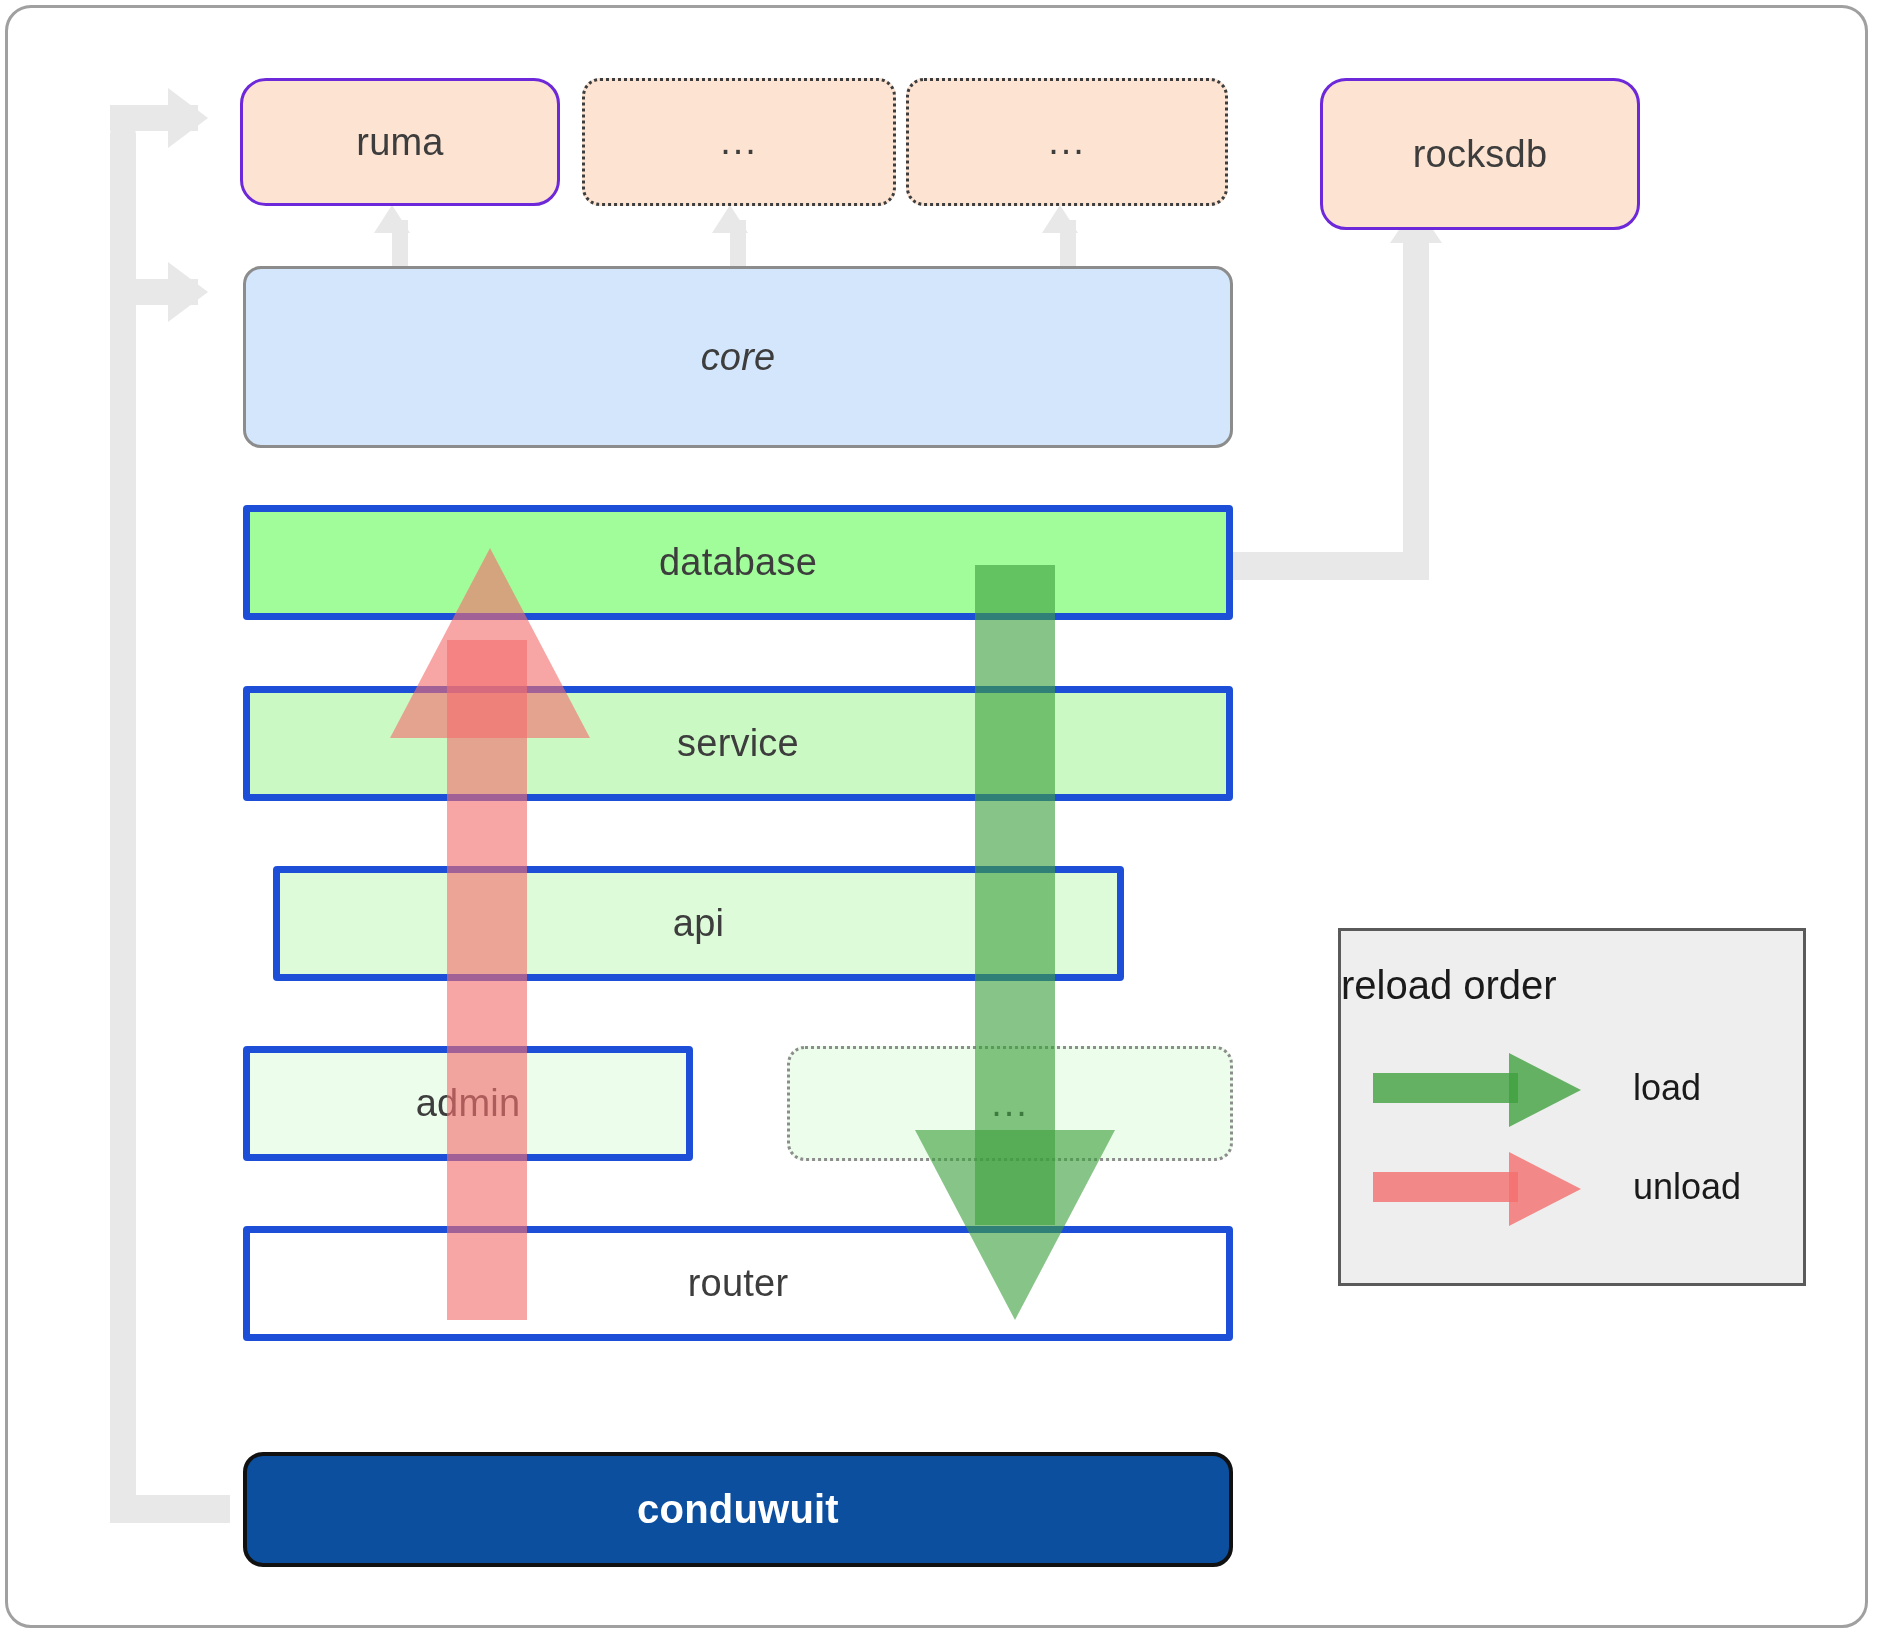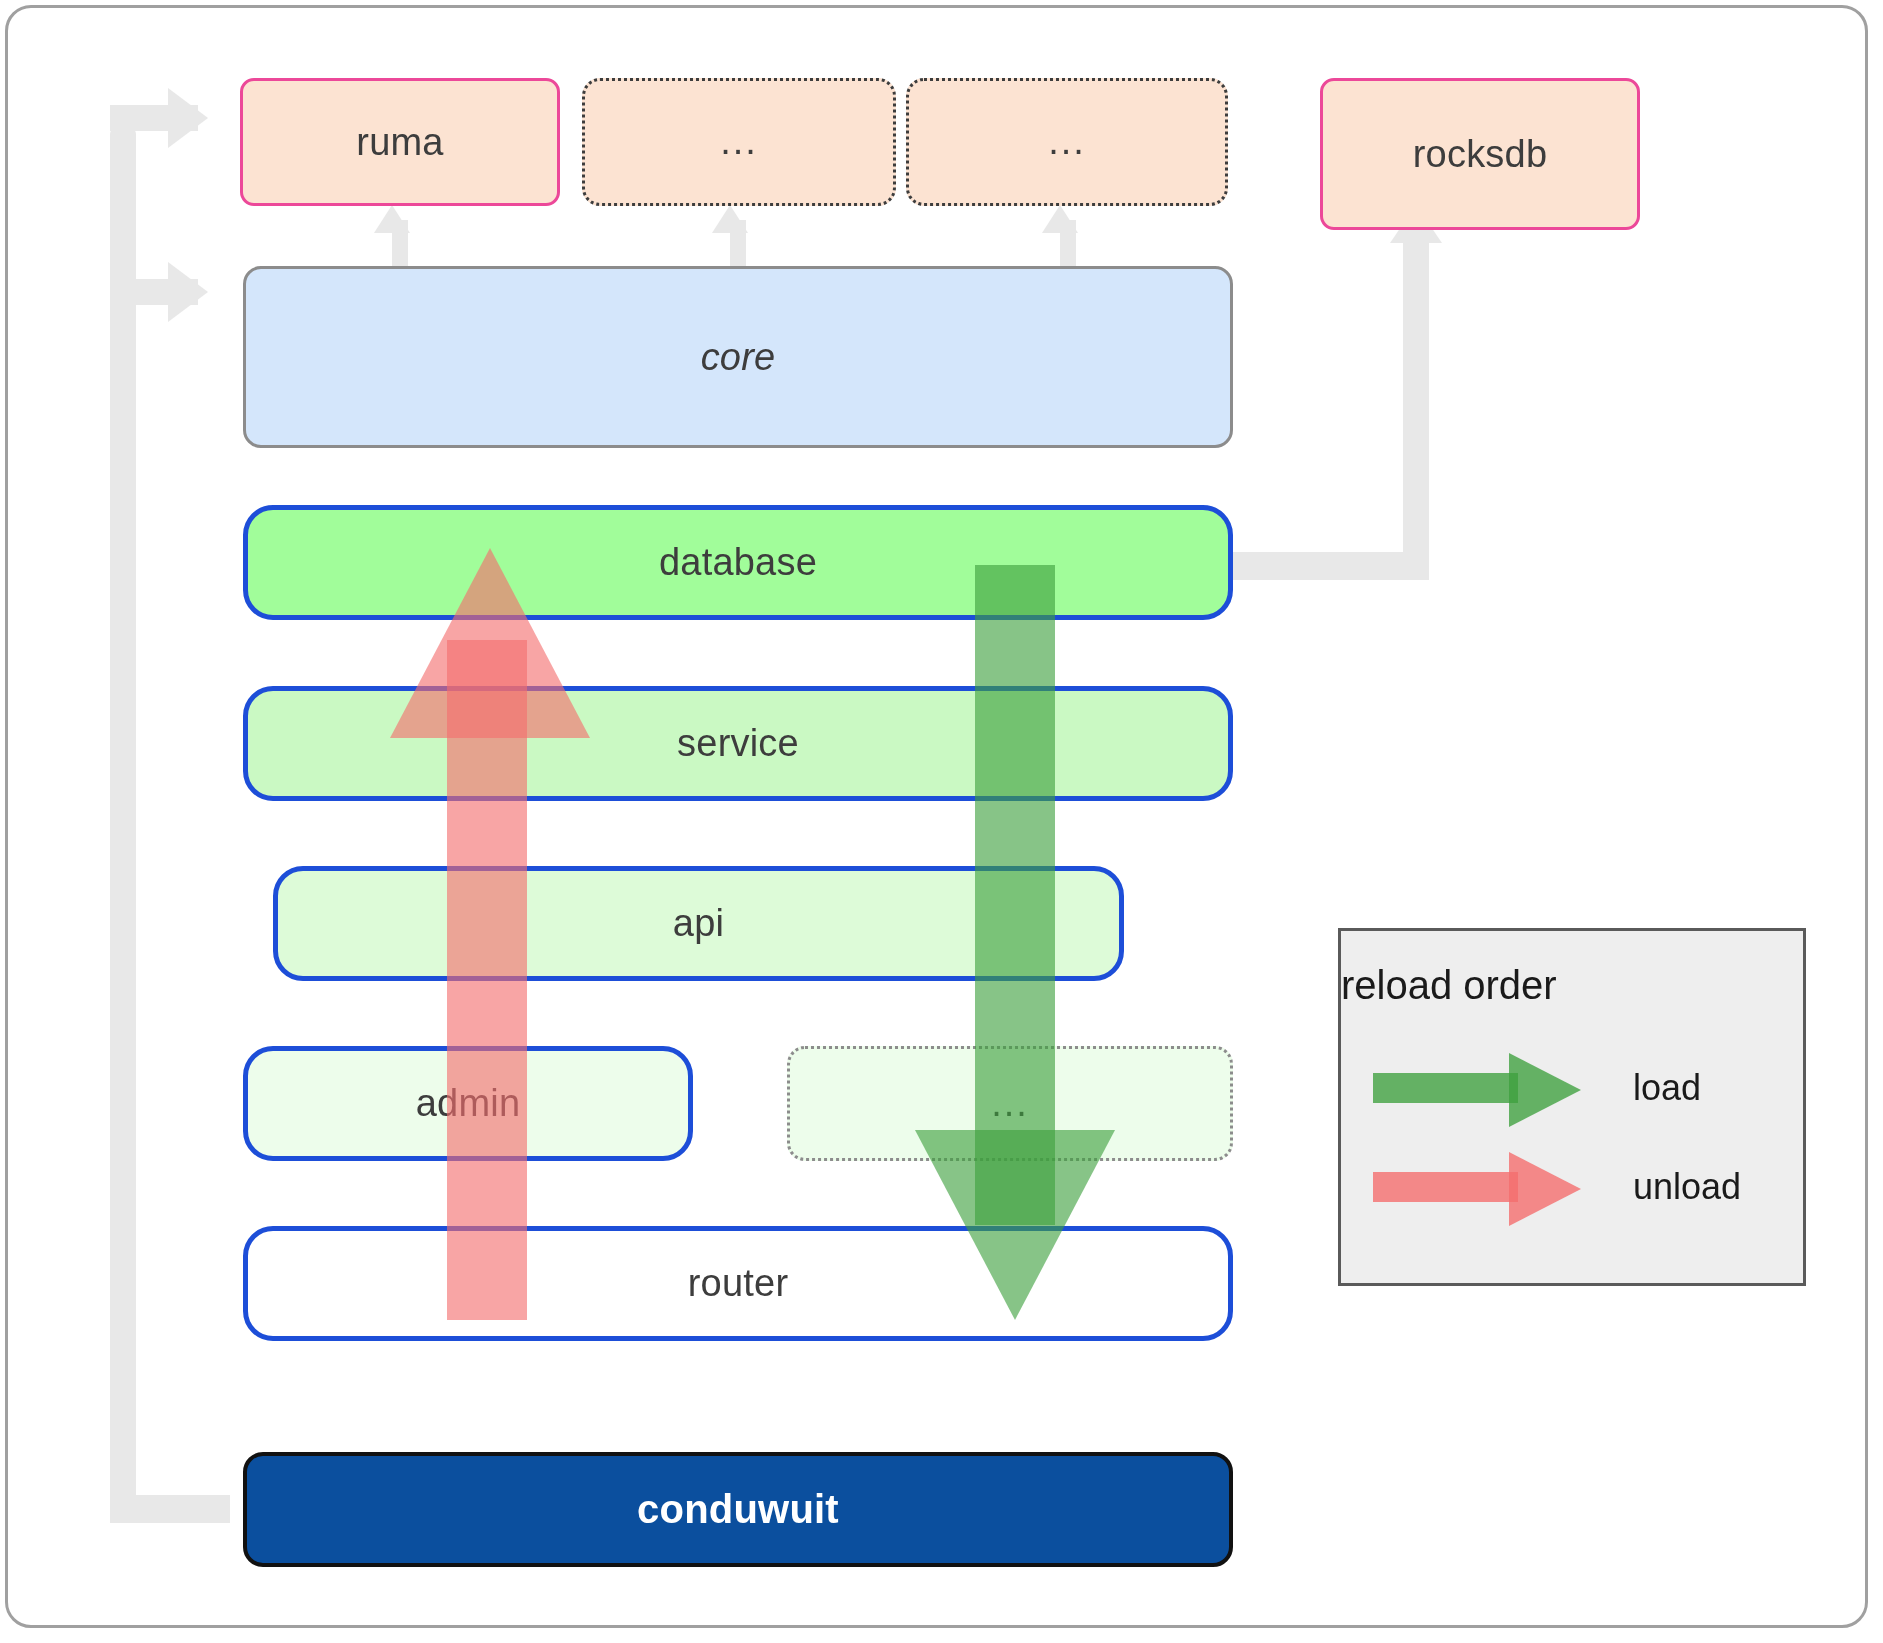--- a/index.html
+++ b/index.html
@@ -34,36 +34,36 @@
     display: flex;
     align-items: center;
     justify-content: center;
     border-radius: 14px;
     color: #3d3d3d;
     font-size: 38px;
     letter-spacing: 0.2px;
   }
   .node-dep {
     background: #fce3d2;
-    border: 3px solid #ec4899;
-    border-radius: 14px;
+    border: 3px solid #6d28d9;
+    border-radius: 26px;
   }
   .node-dep-dotted {
     background: #fce3d2;
     border: 3px dotted #3d3d3d;
     border-radius: 18px;
   }
   .node-core {
     background: #d4e6fb;
     border: 3px solid #8c8c8c;
     border-radius: 18px;
   }
   .node-layer {
-    border: 5px solid #1d4ed8;
-    border-radius: 30px;
+    border: 7px solid #1d4ed8;
+    border-radius: 4px;
   }
   .node-layer-dotted {
     border: 3px dotted #8c8c8c;
     border-radius: 18px;
   }
   .node-main {
     background: #0b4f9e;
     border: 4px solid #111111;
     border-radius: 20px;
     color: #ffffff;

